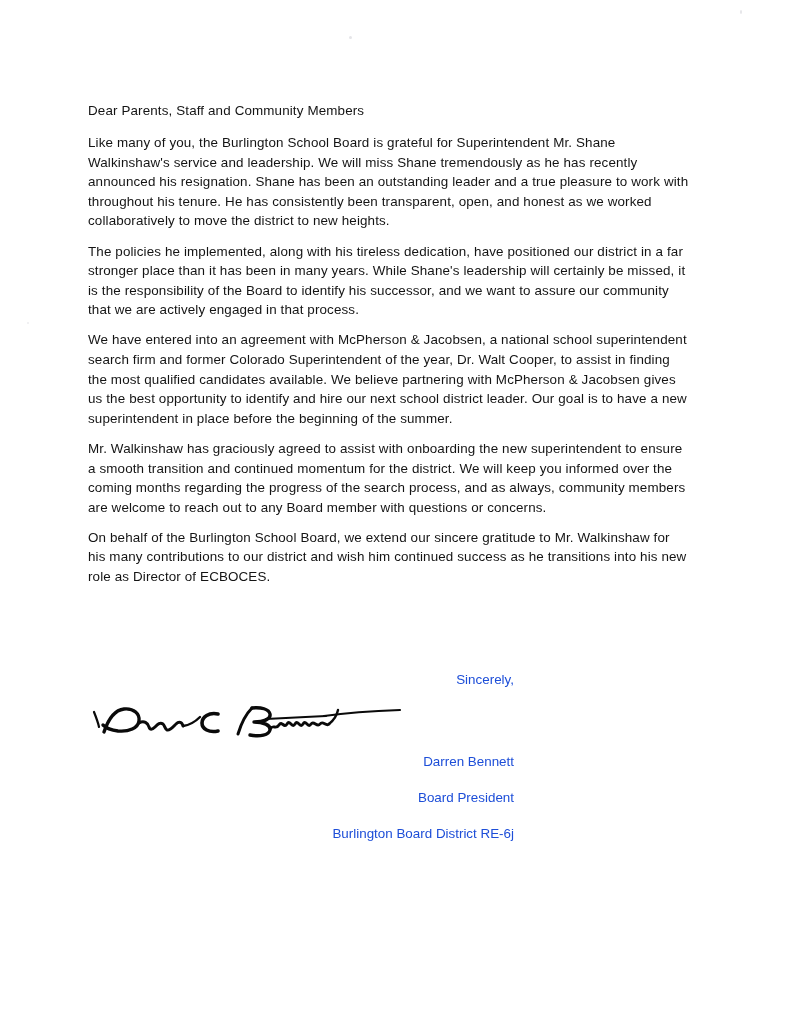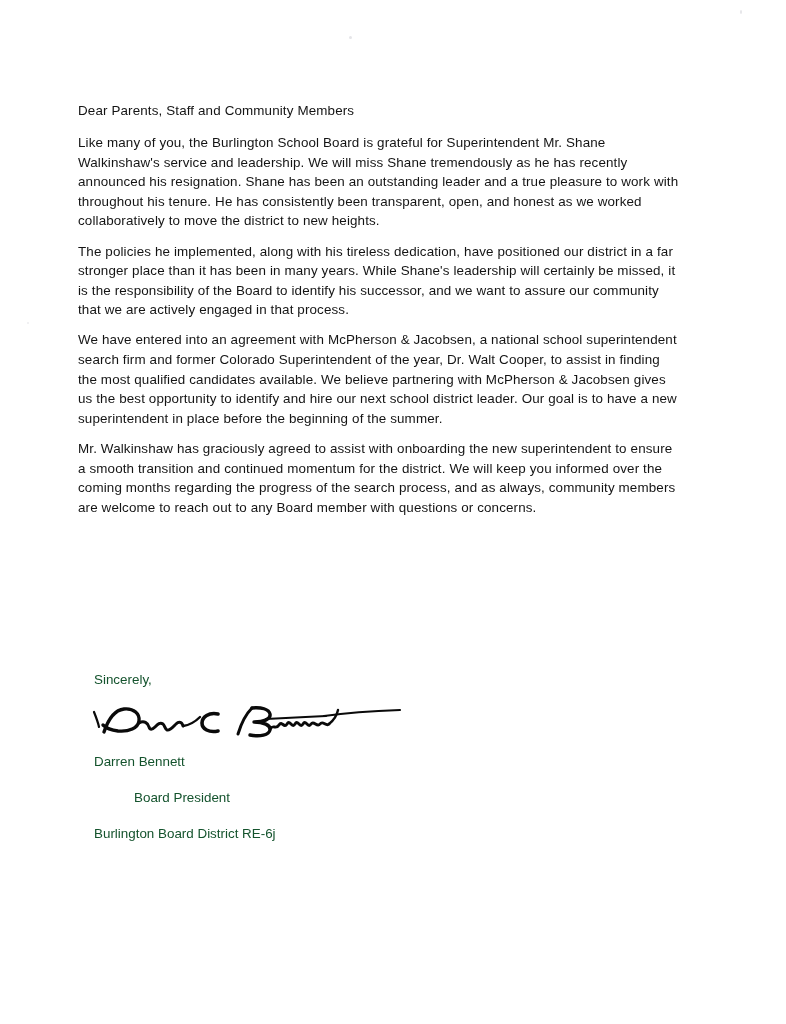--- a/index.html
+++ b/index.html
@@ -29,21 +29,21 @@
   .scan-speck {
     position: absolute;
     background: #cfcfd6;
     opacity: 0.55;
     border-radius: 50%;
   }
 
   
   #letter-body {
     position: absolute;
-    left: 78px;
+    left: 88px;
     top: 101px;
     width: 601px;
   }
 
   .para {
     font-size: 13.4px;
     line-height: 19.6px;
     letter-spacing: 0.01em;
     text-align: left;
     margin: 0 0 10.5px 0;
@@ -58,22 +58,23 @@
   
   #closing-block {
     position: absolute;
     left: 94px;
     top: 670px;
     width: 420px;
   }
   .closing-line {
     font-size: 13.4px;
     line-height: 19.6px;
-    color: #14532d;
+    color: #1d4ed8;
     margin: 0;
+    text-align: right;
   }
   #sincerely-line { margin-bottom: 6px; }
 
   #signature-wrap {
     position: relative;
     width: 330px;
     height: 46px;
     margin: 0 0 2px -16px;
   }
   #signature-wrap svg {
@@ -101,20 +102,21 @@
     <p class="para salutation">Dear Parents, Staff and Community Members</p>
 
     <p class="para">Like many of you, the Burlington School Board is grateful for Superintendent Mr. Shane Walkinshaw's service and leadership. We will miss Shane tremendously as he has recently announced his resignation. Shane has been an outstanding leader and a true pleasure to work with throughout his tenure. He has consistently been transparent, open, and honest as we worked collaboratively to move the district to new heights.</p>
 
     <p class="para">The policies he implemented, along with his tireless dedication, have positioned our district in a far stronger place than it has been in many years. While Shane's leadership will certainly be missed, it is the responsibility of the Board to identify his successor, and we want to assure our community that we are actively engaged in that process.</p>
 
     <p class="para">We have entered into an agreement with McPherson &amp; Jacobsen, a national school superintendent search firm and former Colorado Superintendent of the year, Dr. Walt Cooper, to assist in finding the most qualified candidates available. We believe partnering with McPherson &amp; Jacobsen gives us the best opportunity to identify and hire our next school district leader. Our goal is to have a new superintendent in place before the beginning of the summer.</p>
 
     <p class="para">Mr. Walkinshaw has graciously agreed to assist with onboarding the new superintendent to ensure a smooth transition and continued momentum for the district. We will keep you informed over the coming months regarding the progress of the search process, and as always, community members are welcome to reach out to any Board member with questions or concerns.</p>
 
+    <p class="para">On behalf of the Burlington School Board, we extend our sincere gratitude to Mr. Walkinshaw for his many contributions to our district and wish him continued success as he transitions into his new role as Director of ECBOCES.</p>
   </div>
 
   <div id="closing-block">
 
     <p class="closing-line" id="sincerely-line">Sincerely,</p>
 
     <div id="signature-wrap">
       <svg viewBox="0 0 330 46" xmlns="http://www.w3.org/2000/svg">
         <g fill="none" stroke="#0a0a0a" stroke-linecap="round" stroke-linejoin="round">
 

